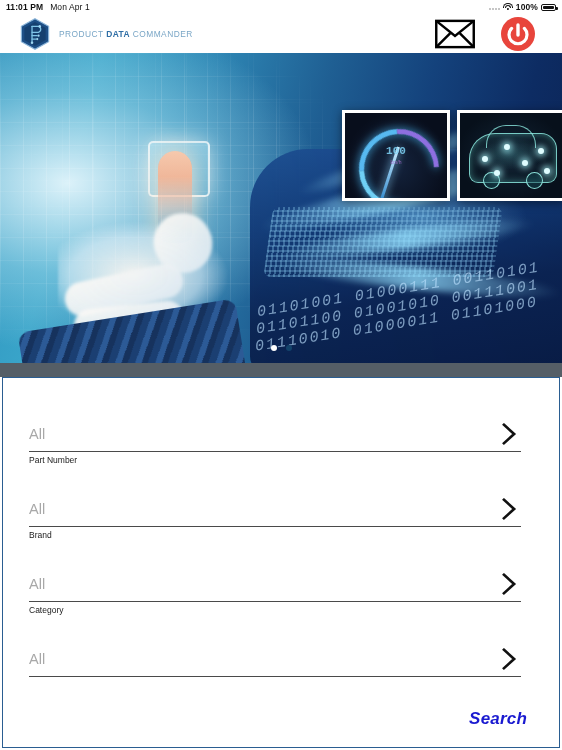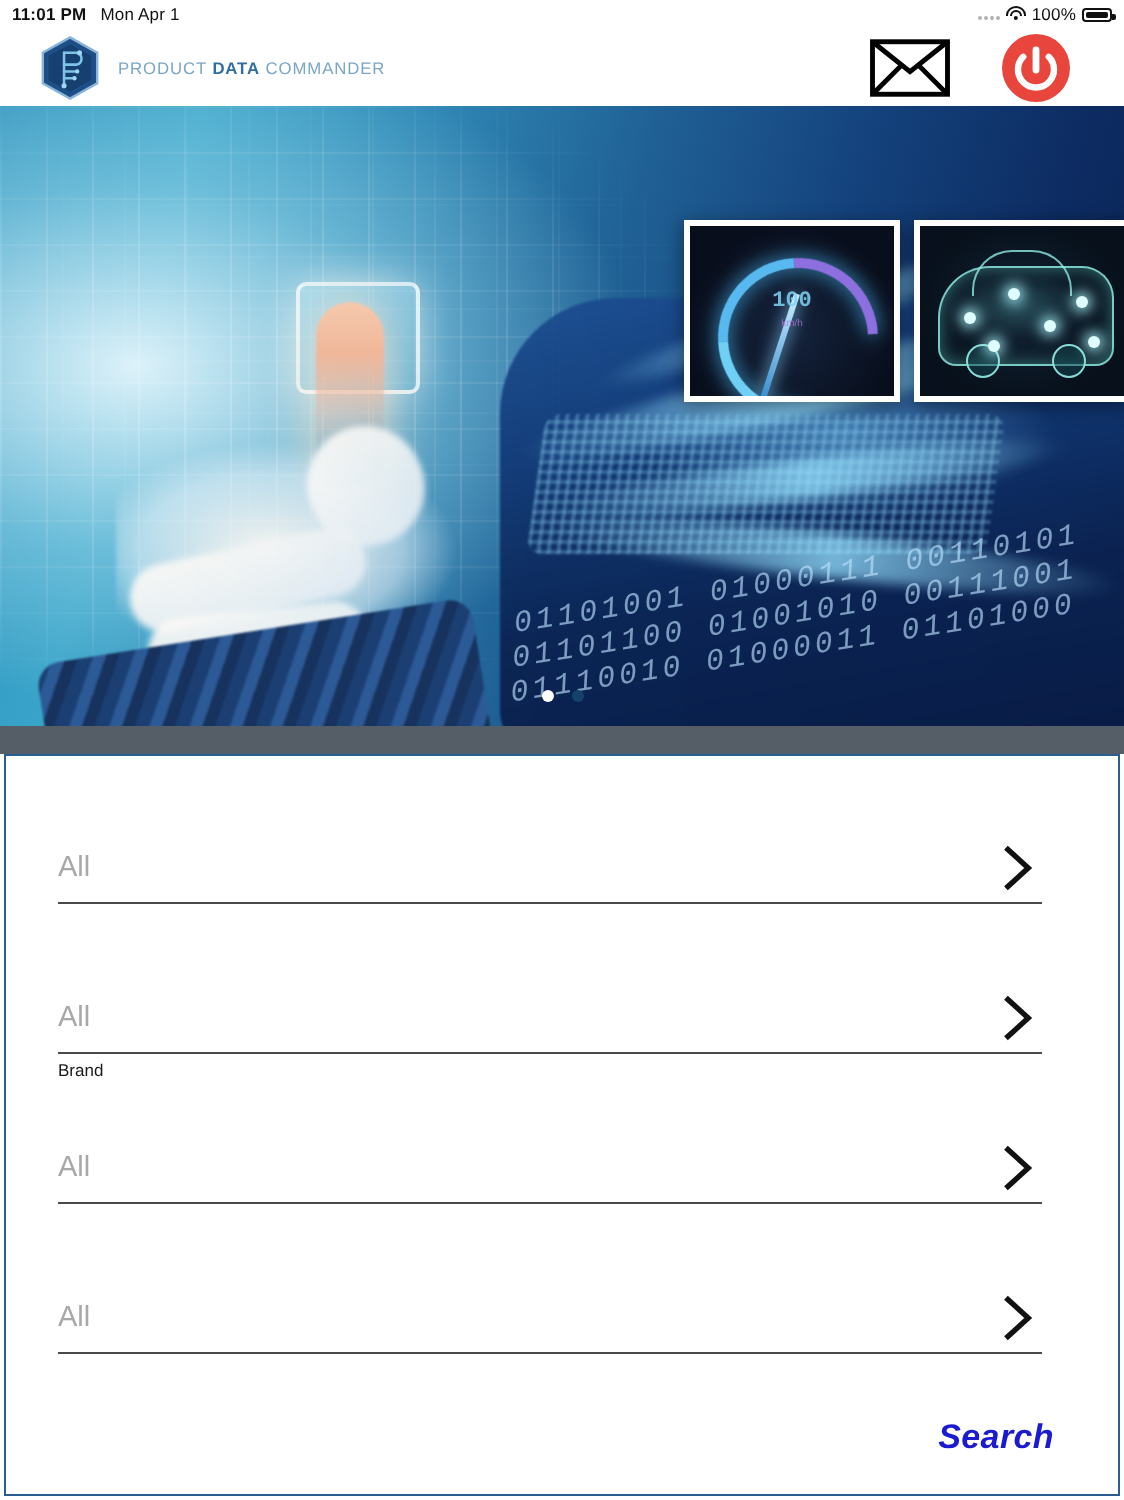--- a/index.html
+++ b/index.html
@@ -21,21 +21,21 @@
   .sb-date { font-weight: 400; }
   .sb-right { margin-left: auto; display: flex; align-items: center; gap: 3px; }
   .sb-dots { display: flex; align-items: flex-end; gap: 1px; height: 6px; }
   .sb-dots i { display: block; width: 2px; height: 2px; background: #b3b3b3; border-radius: 50%; }
   .sb-wifi { width: 10px; height: 8px; position: relative; }
   .sb-wifi span { position: absolute; left: 50%; transform: translateX(-50%); border: 1.1px solid #111;
     border-bottom: none; border-radius: 50% 50% 0 0 / 100% 100% 0 0; }
   .sb-wifi .w1 { width: 10px; height: 4.5px; top: 0; }
   .sb-wifi .w2 { width: 6px;  height: 3px;   top: 2px; }
   .sb-wifi .w3 { width: 2.2px; height: 2.2px; top: 4.6px; background: #111; border-radius: 50%; border: none; }
-  .sb-pct { font-weight: 400; font-size: 8.5px; }
+  .sb-pct { font-weight: 700; font-size: 8.5px; }
   .sb-batt { width: 15px; height: 7px; border: 1px solid #111; border-radius: 2px; position: relative; padding: 1px; }
   .sb-batt::after { content:""; position:absolute; right:-2.5px; top: 2px; width: 1.5px; height: 3px;
     background:#111; border-radius: 0 1px 1px 0; }
   .sb-batt i { display: block; height: 100%; width: 100%; background: #111; border-radius: 1px; }
 
   
   .appbar {
     position: absolute; top: 14px; left: 0; width: 562px; height: 39px;
     background: #ffffff; display: flex; align-items: center; padding: 0 12px;
   }
@@ -288,39 +288,41 @@
   <div class="panel">
     <div class="fields">
 
       <div class="field">
         <div class="field-row">
           <span class="field-value">All</span>
           <svg class="chev" viewBox="0 0 20 26">
             <path d="M4 3 L15 13 L4 23" fill="none" stroke="#111111" stroke-width="2.9" stroke-linecap="square"></path>
           </svg>
         </div>
+        <div class="field-label">Part Number</div>
       </div>
 
       <div class="field">
         <div class="field-row">
           <span class="field-value">All</span>
           <svg class="chev" viewBox="0 0 20 26">
             <path d="M4 3 L15 13 L4 23" fill="none" stroke="#111111" stroke-width="2.9" stroke-linecap="square"></path>
           </svg>
         </div>
         <div class="field-label">Brand</div>
       </div>
 
       <div class="field">
         <div class="field-row">
           <span class="field-value">All</span>
           <svg class="chev" viewBox="0 0 20 26">
             <path d="M4 3 L15 13 L4 23" fill="none" stroke="#111111" stroke-width="2.9" stroke-linecap="square"></path>
           </svg>
         </div>
+        <div class="field-label">Category</div>
       </div>
 
       <div class="field">
         <div class="field-row">
           <span class="field-value">All</span>
           <svg class="chev" viewBox="0 0 20 26">
             <path d="M4 3 L15 13 L4 23" fill="none" stroke="#111111" stroke-width="2.9" stroke-linecap="square"></path>
           </svg>
         </div>
       </div>

